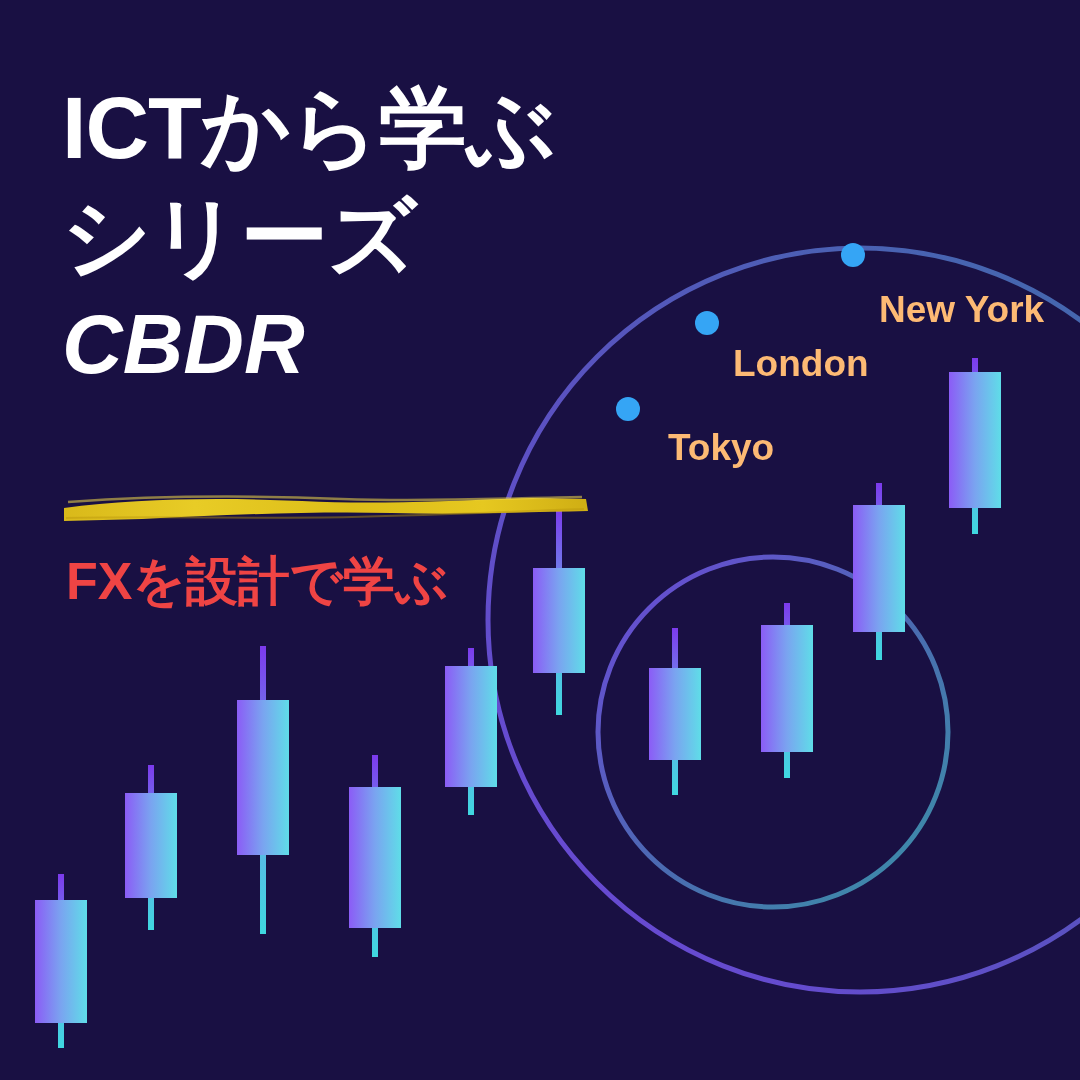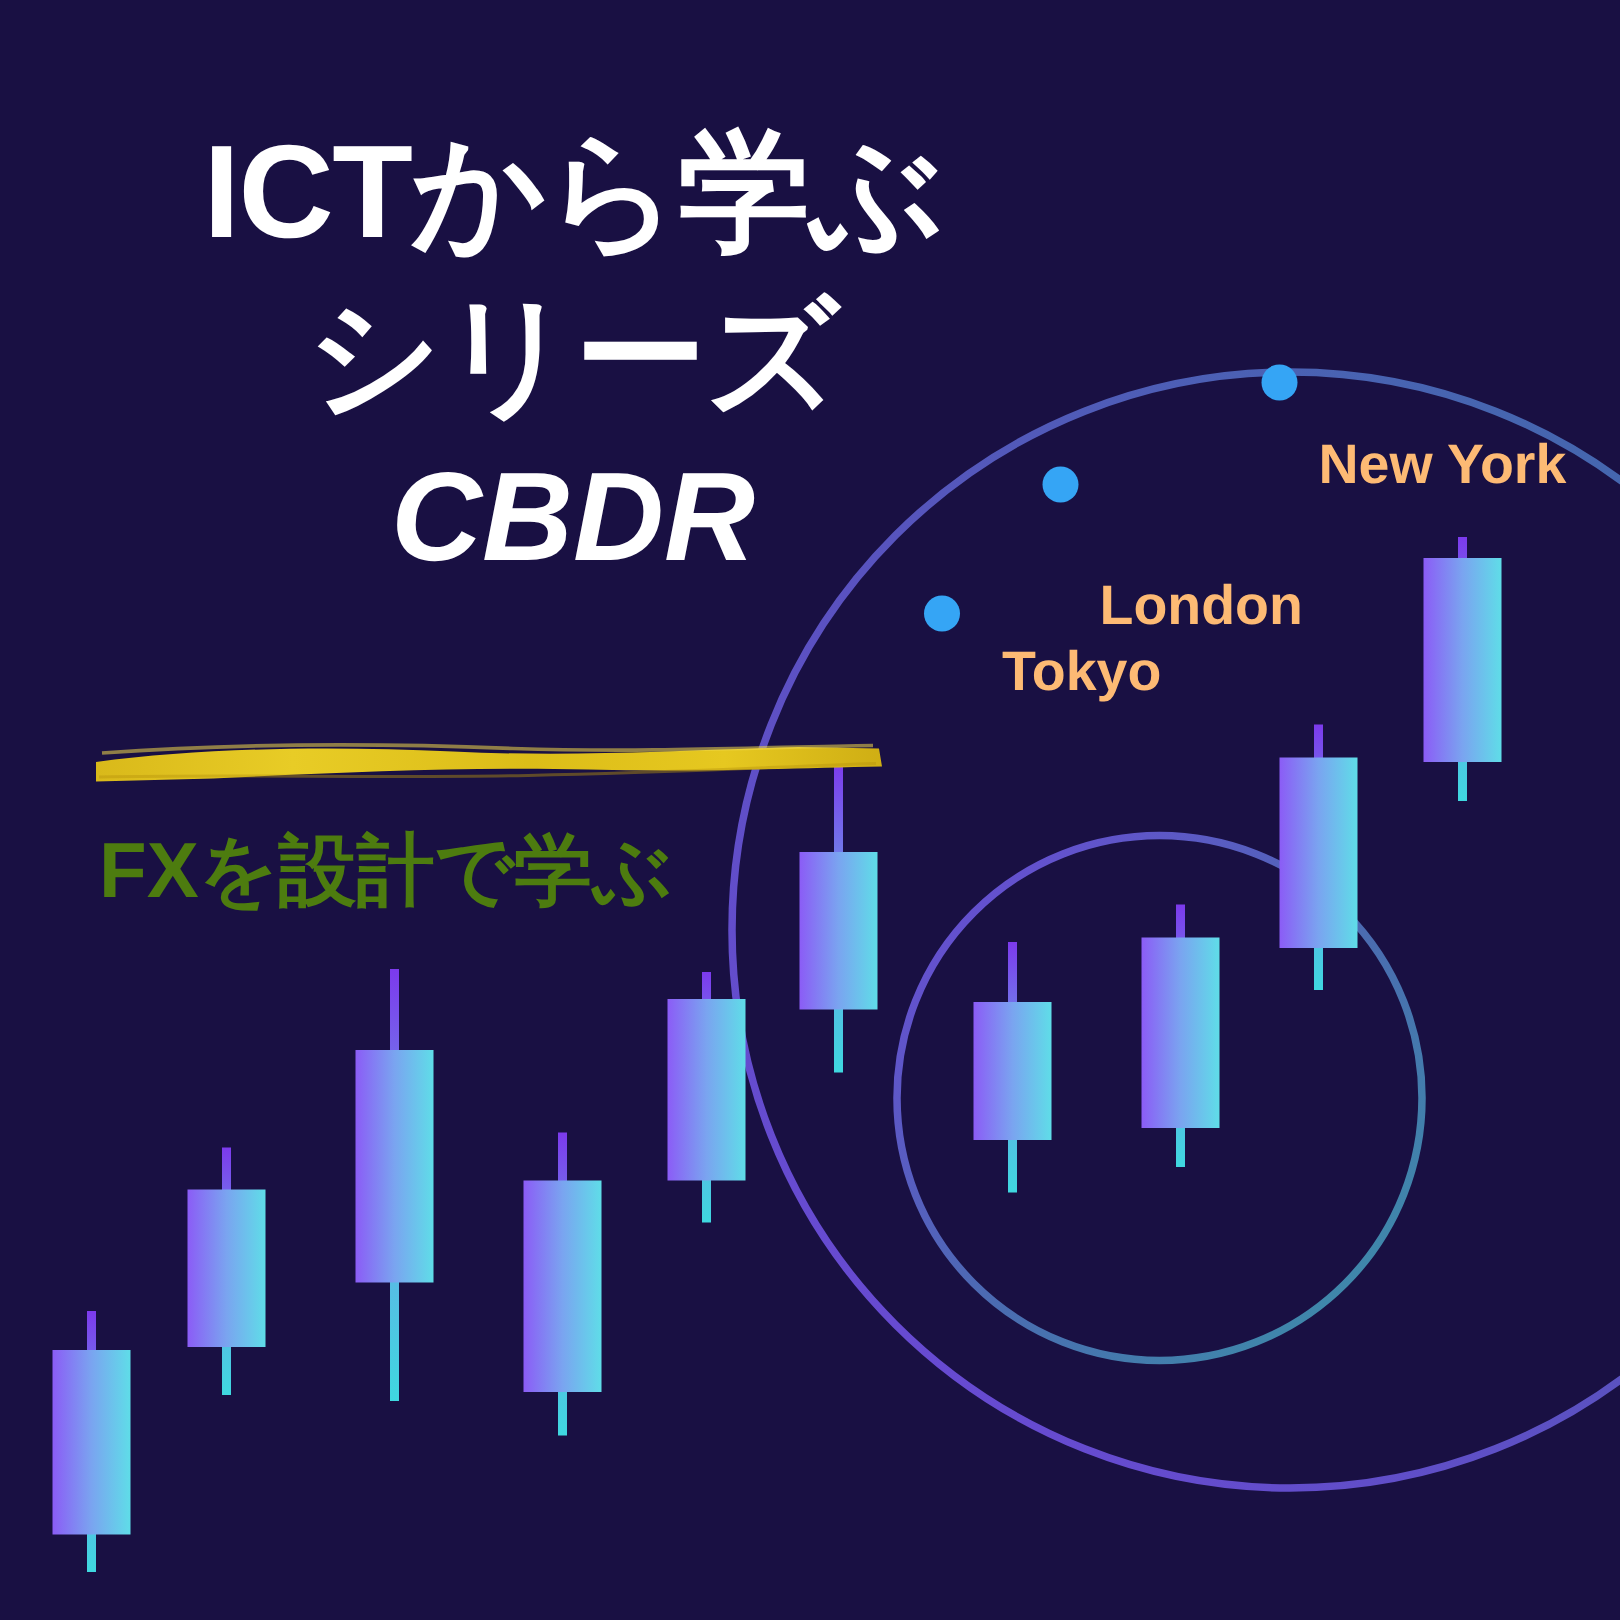--- a/index.html
+++ b/index.html
@@ -28,51 +28,50 @@
     width:640px;
   }
   .title-line{
     color:#ffffff;
     font-size:88px;
     font-weight:700;
     line-height:1.22;
     letter-spacing:-1px;
     white-space:nowrap;
     margin:0;
-    text-align:center;
   }
   .title-line.l2{margin-top:2px;}
   .title-line.l3{margin-top:2px;font-size:84px;letter-spacing:0px;font-style:italic;}
 
   .brush{
     position:absolute;
     left:62px;top:489px;
     width:528px;height:40px;
   }
   .brush svg{display:block;width:100%;height:100%;}
 
   .subtitle{
     position:absolute;
     left:66px;top:550px;
-    color:#4d7c0f;
+    color:#ef4444;
     font-size:52px;
     font-weight:700;
     line-height:1.2;
     white-space:nowrap;
   }
 
   .session-label{
     position:absolute;
     color:#fdba74;
     font-weight:700;
     white-space:nowrap;
     line-height:1;
   }
   .session-label.tokyo   {left:668px;top:429px;font-size:37px;}
-  .session-label.london  {left:733px;top:345px;font-size:37px;margin-top:40px;}
+  .session-label.london  {left:733px;top:345px;font-size:37px;}
   .session-label.newyork {left:879px;top:291px;font-size:37px;}
 </style>
 </head>
 <body>
 
 <div id="canvas">
 
   <svg id="bg-svg" viewBox="0 0 1080 1080">
     <defs>
       <linearGradient id="arcBig" x1="0" y1="1" x2="1" y2="0">

